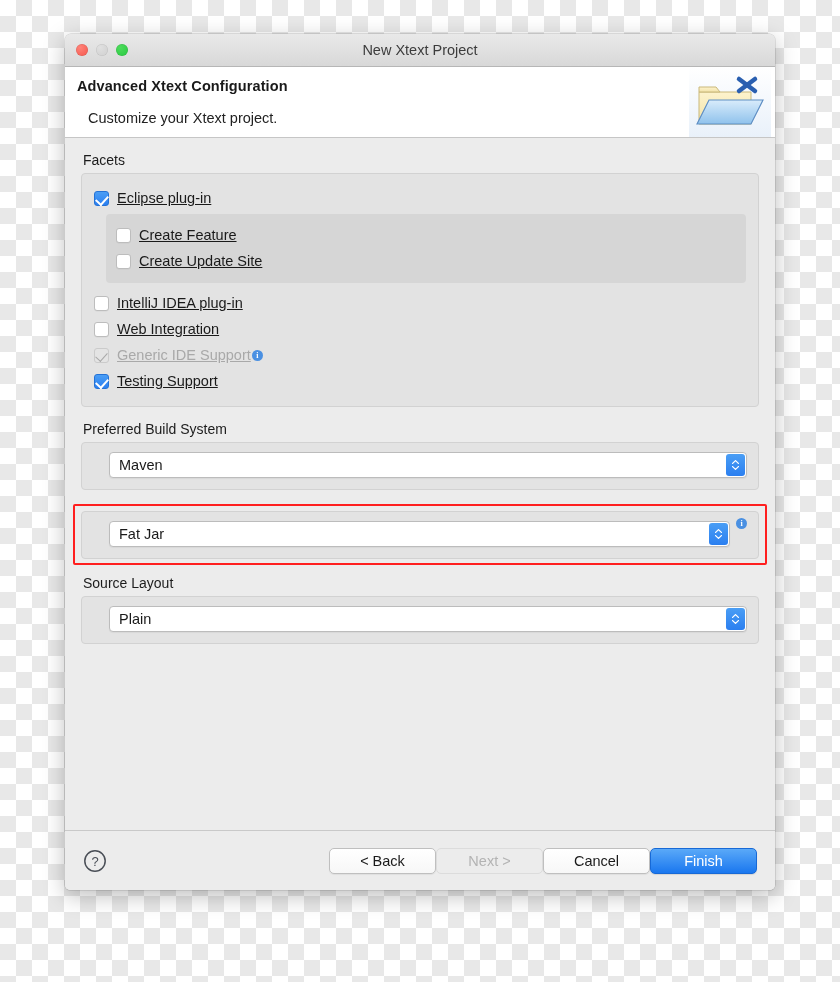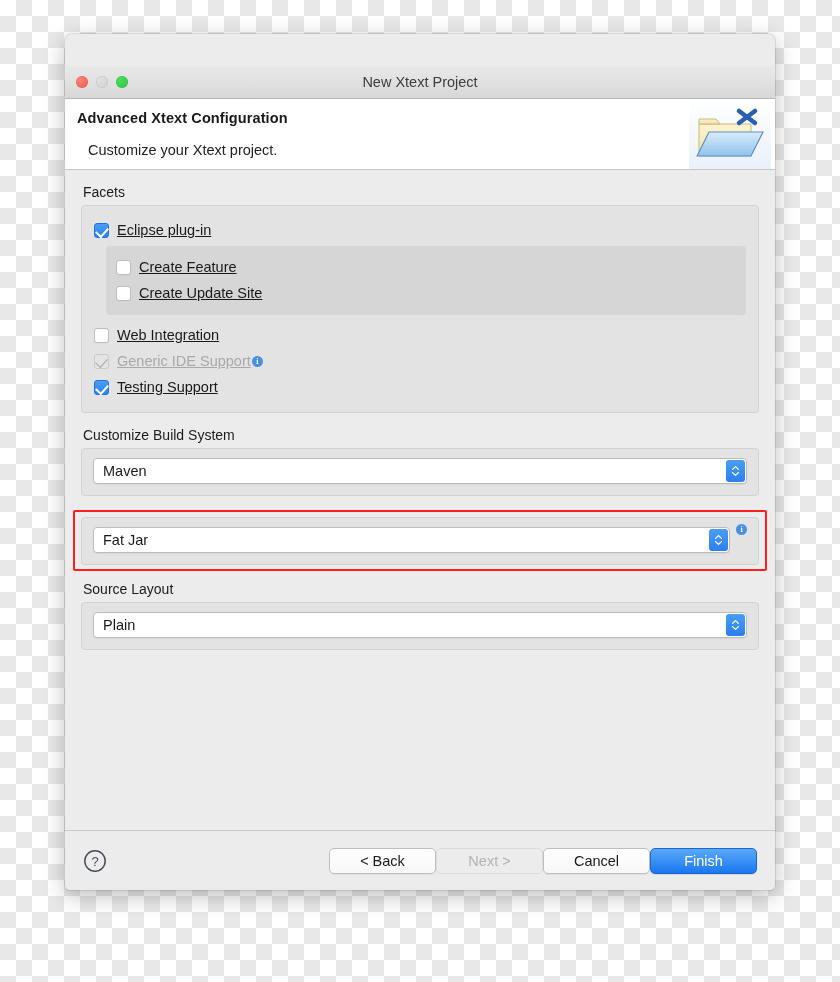--- a/index.html
+++ b/index.html
@@ -36,21 +36,20 @@
 
   
   #titlebar {
     height: 32px;
     flex: 0 0 32px;
     background: linear-gradient(to bottom, #e9e9e9 0%, #d8d8d8 100%);
     border-bottom: 1px solid #b6b6b6;
     position: relative;
     display: flex;
     align-items: center;
-    margin-top: 32px;
   }
   #traffic {
     position: absolute;
     left: 11px;
     top: 50%;
     transform: translateY(-50%);
     display: flex;
     gap: 8px;
   }
   .light {
@@ -196,20 +195,21 @@
   }
 
   
   .select-group {
     padding: 9px 11px 11px 11px;
     margin-bottom: 14px;
   }
   .select-wrap {
     position: relative;
     height: 26px;
+    margin-left: 16px;
   }
   .select-box {
     height: 26px;
     background: #ffffff;
     border: 1px solid #bcbcbc;
     border-radius: 4px;
     box-sizing: border-box;
     display: flex;
     align-items: center;
     padding-left: 9px;
@@ -368,20 +368,24 @@
         <div class="cb-row">
           <span class="cb off"></span>
           <span class="cb-label">Create Feature</span>
         </div>
         <div class="cb-row">
           <span class="cb off"></span>
           <span class="cb-label">Create Update Site</span>
         </div>
       </div>
 
+      <div class="cb-row">
+        <span class="cb off"></span>
+        <span class="cb-label">IntelliJ IDEA plug-in</span>
+      </div>
 
       <div class="cb-row">
         <span class="cb off"></span>
         <span class="cb-label">Web Integration</span>
       </div>
 
       <div class="cb-row">
         <span class="cb dis">
             <span class="tick"></span>
           </span>
@@ -390,21 +394,21 @@
       </div>
 
       <div class="cb-row">
         <span class="cb on">
             <span class="tick"></span>
           </span>
         <span class="cb-label">Testing Support</span>
       </div>
     </div>
 
-    <div class="group-label">Customize Build System</div>
+    <div class="group-label">Preferred Build System</div>
     <div class="panel select-group">
       <div class="select-wrap">
         <div class="select-box">Maven</div>
         <div class="stepper">
           <svg class="chev" viewBox="0 0 7 4">
               <path d="M0.6 3.4 L3.5 0.6 L6.4 3.4" fill="none" stroke="#ffffff" stroke-width="1.3" stroke-linecap="round" stroke-linejoin="round"></path>
             </svg>
           <svg class="chev" viewBox="0 0 7 4">
               <path d="M0.6 0.6 L3.5 3.4 L6.4 0.6" fill="none" stroke="#ffffff" stroke-width="1.3" stroke-linecap="round" stroke-linejoin="round"></path>
             </svg>

